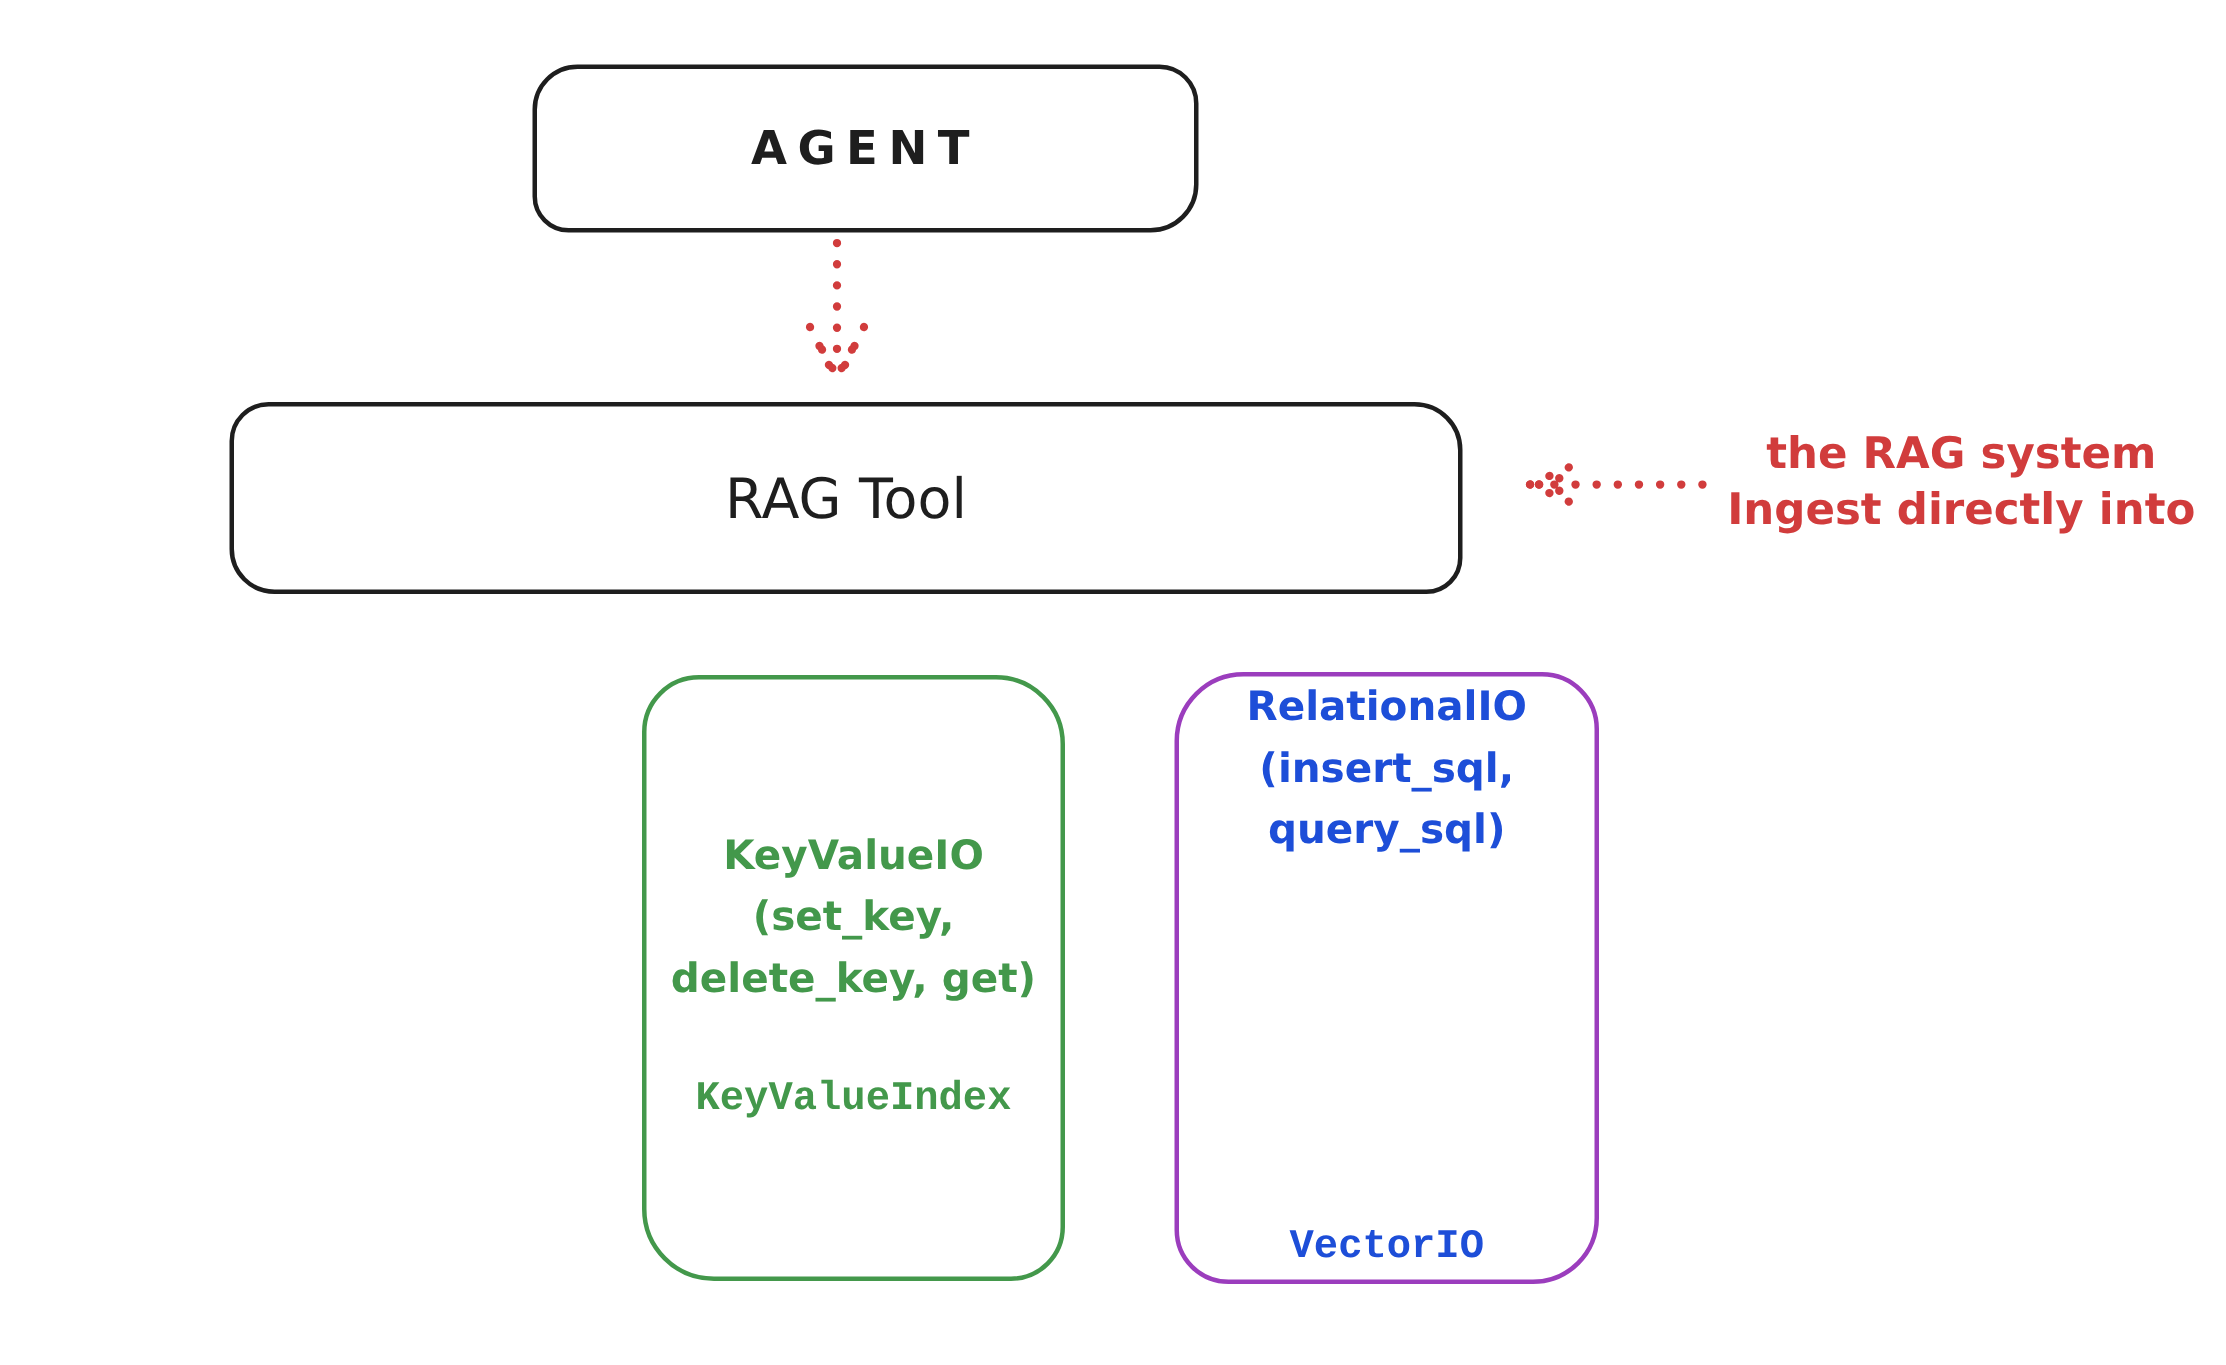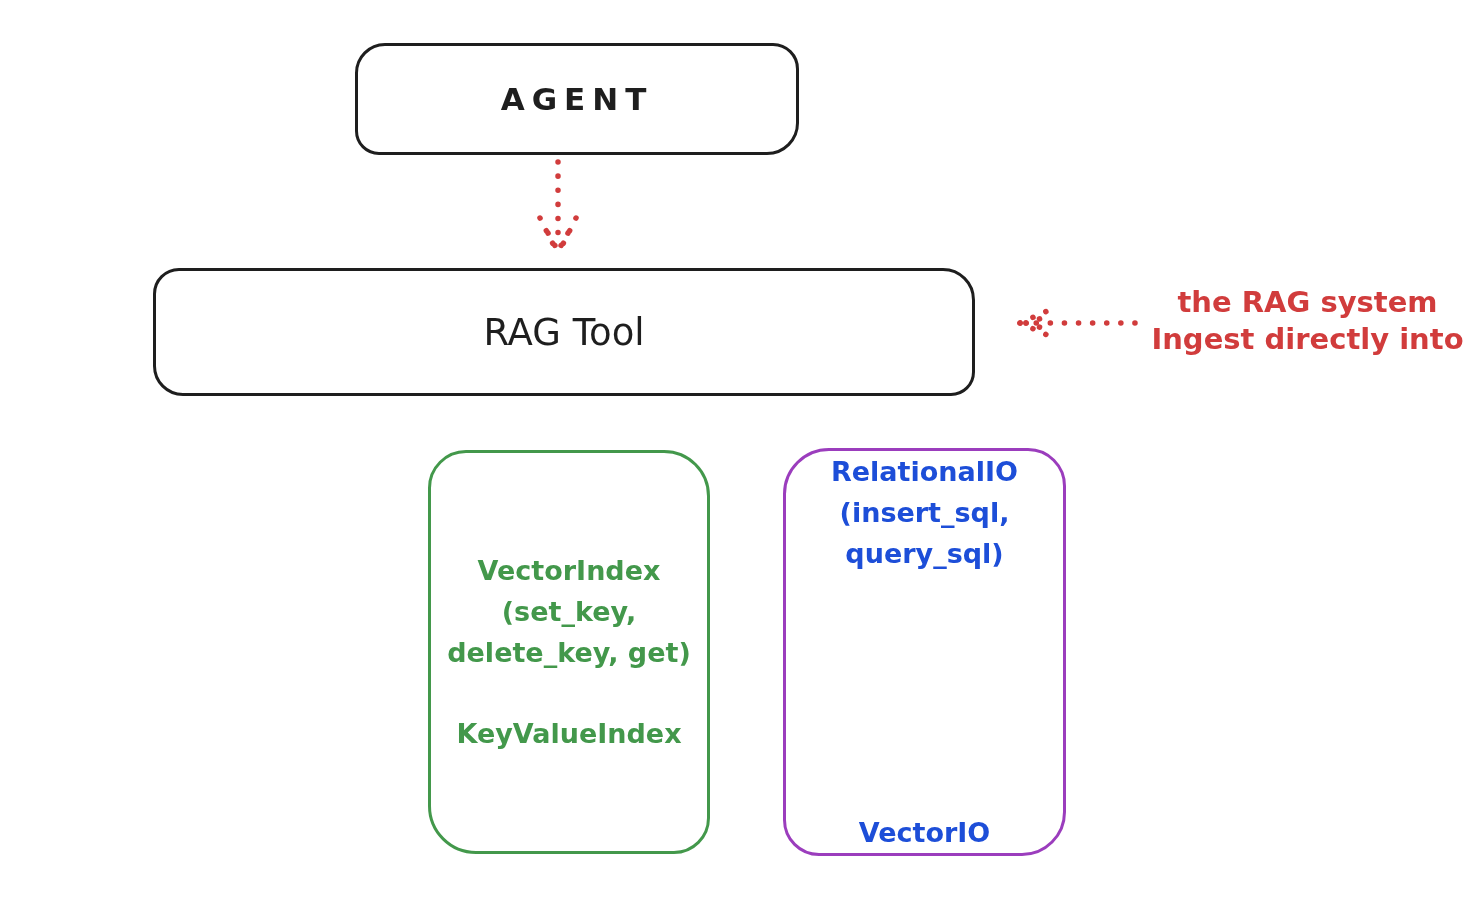--- a/index.html
+++ b/index.html
@@ -64,21 +64,21 @@
     background: #ffffff;
     border: 3.5px solid;
     text-align: center;
     font-size: 27px;
     font-weight: 600;
     line-height: 41px;
   }
   .store-vector     { left: 67px;  top: 453px; width: 299px; height: 416px; border-radius: 44px 36px 48px 38px; padding: 0 12px; }
   .store-keyvalue   { left: 428px; top: 450px; width: 282px; height: 404px; border-radius: 38px 46px 36px 48px; padding: 0 10px; }
   .store-relational { left: 783px; top: 448px; width: 283px; height: 408px; border-radius: 46px 38px 44px 36px; padding: 0 10px; }
-  .store-index { margin-top: 40px; }
+  .store-index { margin-top: 40px; font-family: Liberation Mono, monospace; }
 </style>
 </head>
 <body>
 
 <div class="canvas">
 
   <div class="sketch-box agent-box">
     <span class="agent-label">AGENT</span>
   </div>
 
@@ -107,21 +107,21 @@
   </svg>
 
   <div class="annotation" style="color: rgb(209, 60, 60);">
     <div>the RAG system</div>
     <div>Ingest directly into</div>
   </div>
 
 
   <div class="store-box store-keyvalue" style="color: rgb(67, 152, 75); border-color: rgb(67, 152, 75);">
     <div>
-      <span>VectorIndex</span>
+      <span>KeyValueIO</span>
       <span>(set_key, delete_key, get)</span>
     </div>
     <div class="store-index">KeyValueIndex</div>
   </div>
 
   <div class="store-box store-relational" style="color: #1d4ed8; border-color: rgb(155, 61, 189); justify-content: space-between;">
     <div>
       <span>RelationalIO</span>
       <span>(insert_sql, query_sql)</span>
     </div>

